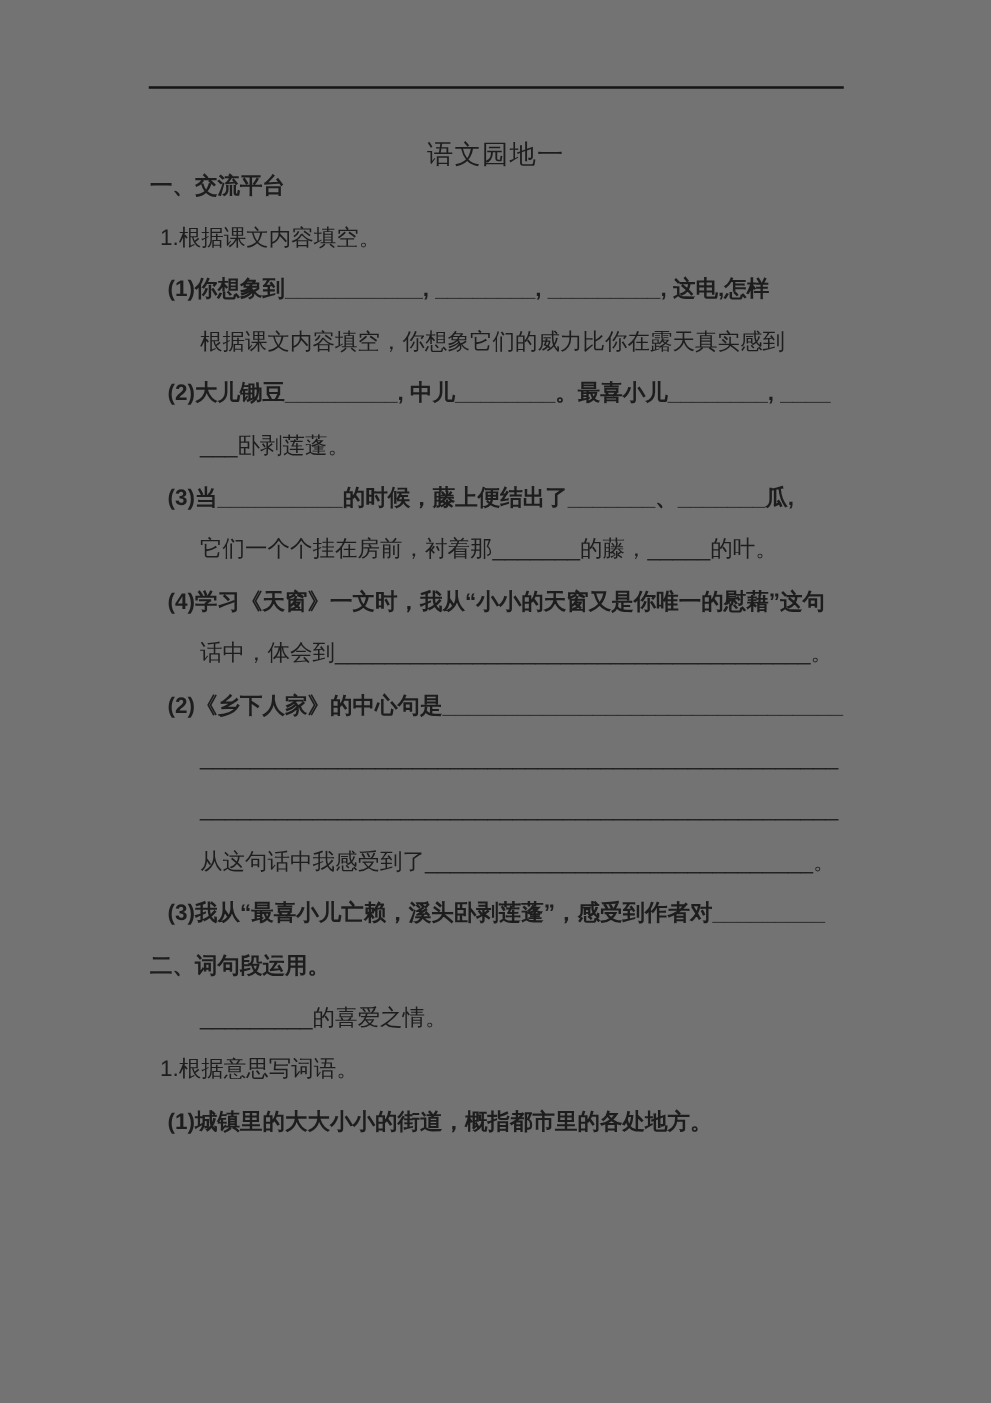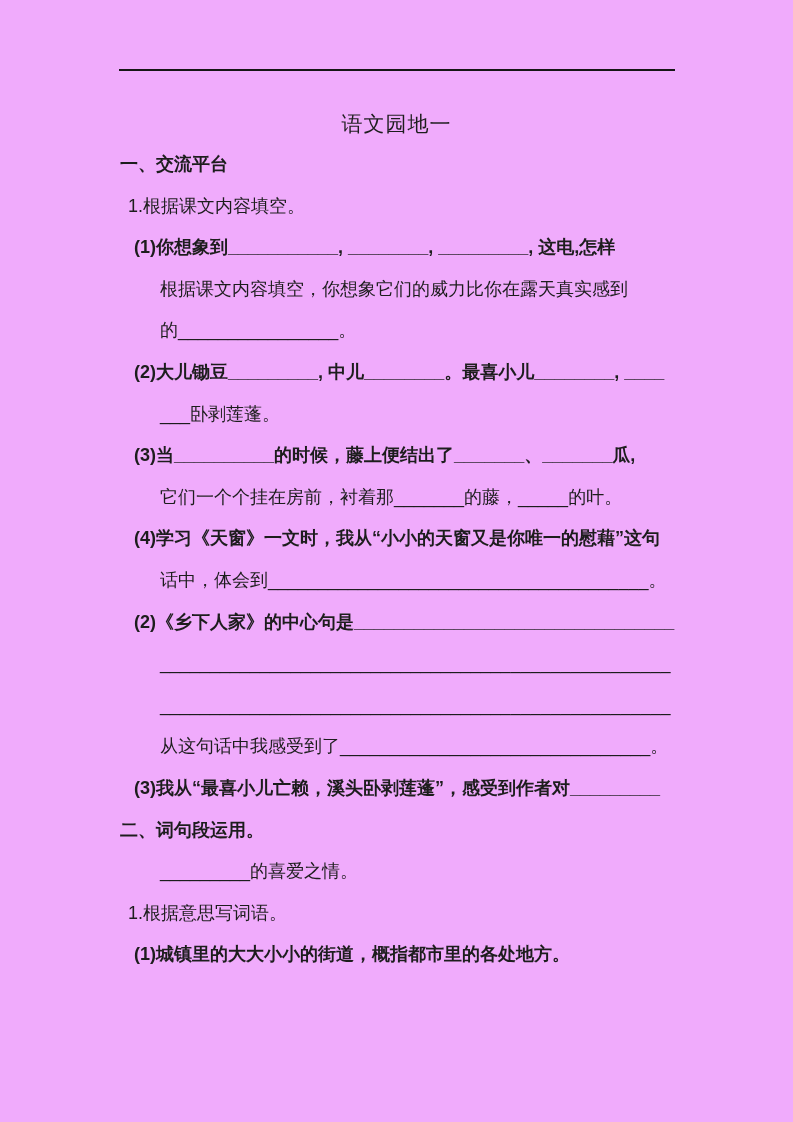--- a/index.html
+++ b/index.html
@@ -4,21 +4,21 @@
 <style>
   html, body {
     margin: 0;
     padding: 0;
     background: #ffffff;
   }
   .page {
     position: relative;
     width: 793px;
     height: 1122px;
-    background: #f0abfc;
+    background: #737373;
     overflow: hidden;
     font-family: "Liberation Sans", "DejaVu Sans", sans-serif;
     color: #1d1d1d;
   }
   .top-divider {
     position: absolute;
     top: 69px;
     left: 119px;
     width: 556px;
     height: 0;
@@ -30,21 +30,21 @@
     left: 0;
     width: 100%;
     text-align: center;
     font-size: 21px;
     font-weight: 500;
     letter-spacing: 1px;
     line-height: 26px;
   }
   .doc-body {
     position: absolute;
-    top: 144px;
+    top: 128px;
     left: 120px;
     width: 565px;
   }
   .line {
     line-height: 41.6px;
     height: 41.6px;
     font-size: 18px;
     white-space: pre;
     overflow: visible;
   }
@@ -60,21 +60,20 @@
 
   <div class="top-divider"></div>
 
   <div class="doc-title">语文园地一</div>
 
   <div class="doc-body">
     <div class="line bold">一、交流平台</div>
     <div class="line ind1">1.根据课文内容填空。</div>
     <div class="line ind2">(1)你想象到___________, ________, _________, 这电,怎样</div>
     <div class="line ind3">根据课文内容填空，你想象它们的威力比你在露天真实感到</div>
-    <div class="line ind3">的________________。</div>
     <div class="line ind2">(2)大儿锄豆_________, 中儿________。最喜小儿________, ____</div>
     <div class="line ind3">___卧剥莲蓬。</div>
     <div class="line ind2">(3)当__________的时候，藤上便结出了_______、_______瓜,</div>
     <div class="line ind3">它们一个个挂在房前，衬着那_______的藤，_____的叶。</div>
     <div class="line ind2">(4)学习《天窗》一文时，我从“小小的天窗又是你唯一的慰藉”这句</div>
     <div class="line ind3">话中，体会到______________________________________。</div>
     <div class="line ind2">(2)《乡下人家》的中心句是________________________________</div>
     <div class="line ind3">___________________________________________________</div>
     <div class="line ind3">___________________________________________________</div>
     <div class="line ind3">从这句话中我感受到了_______________________________。</div>

